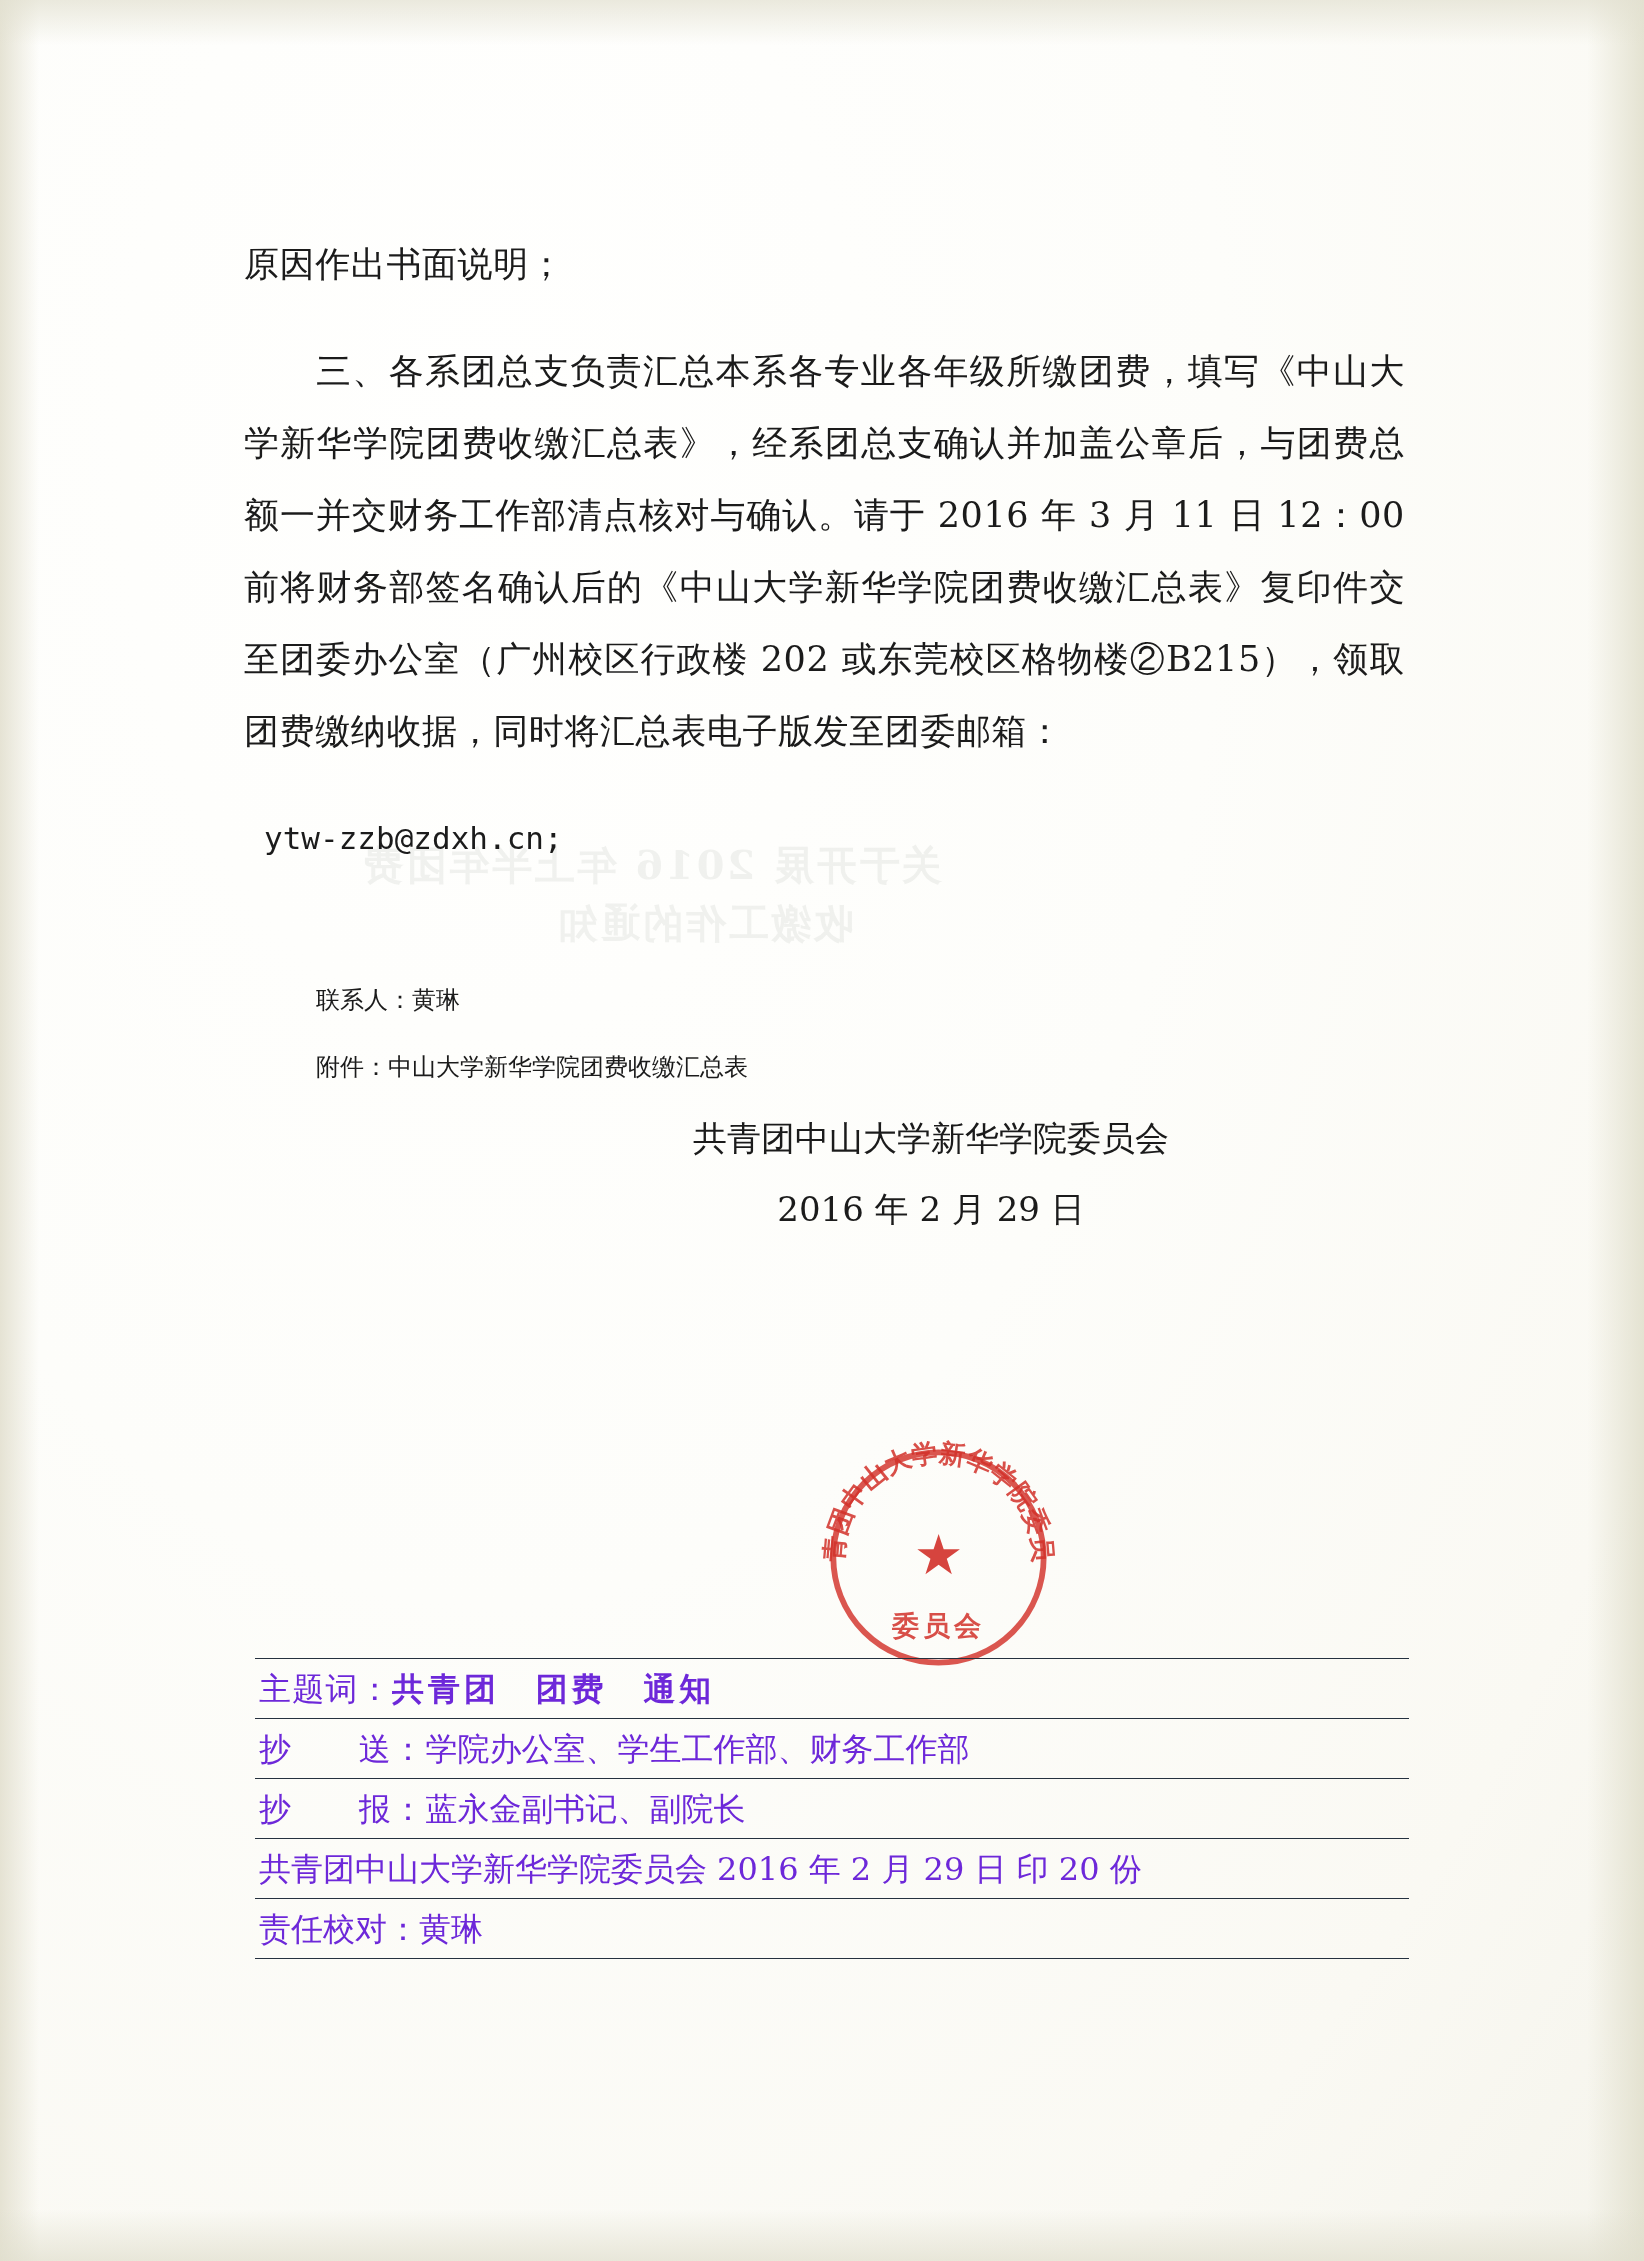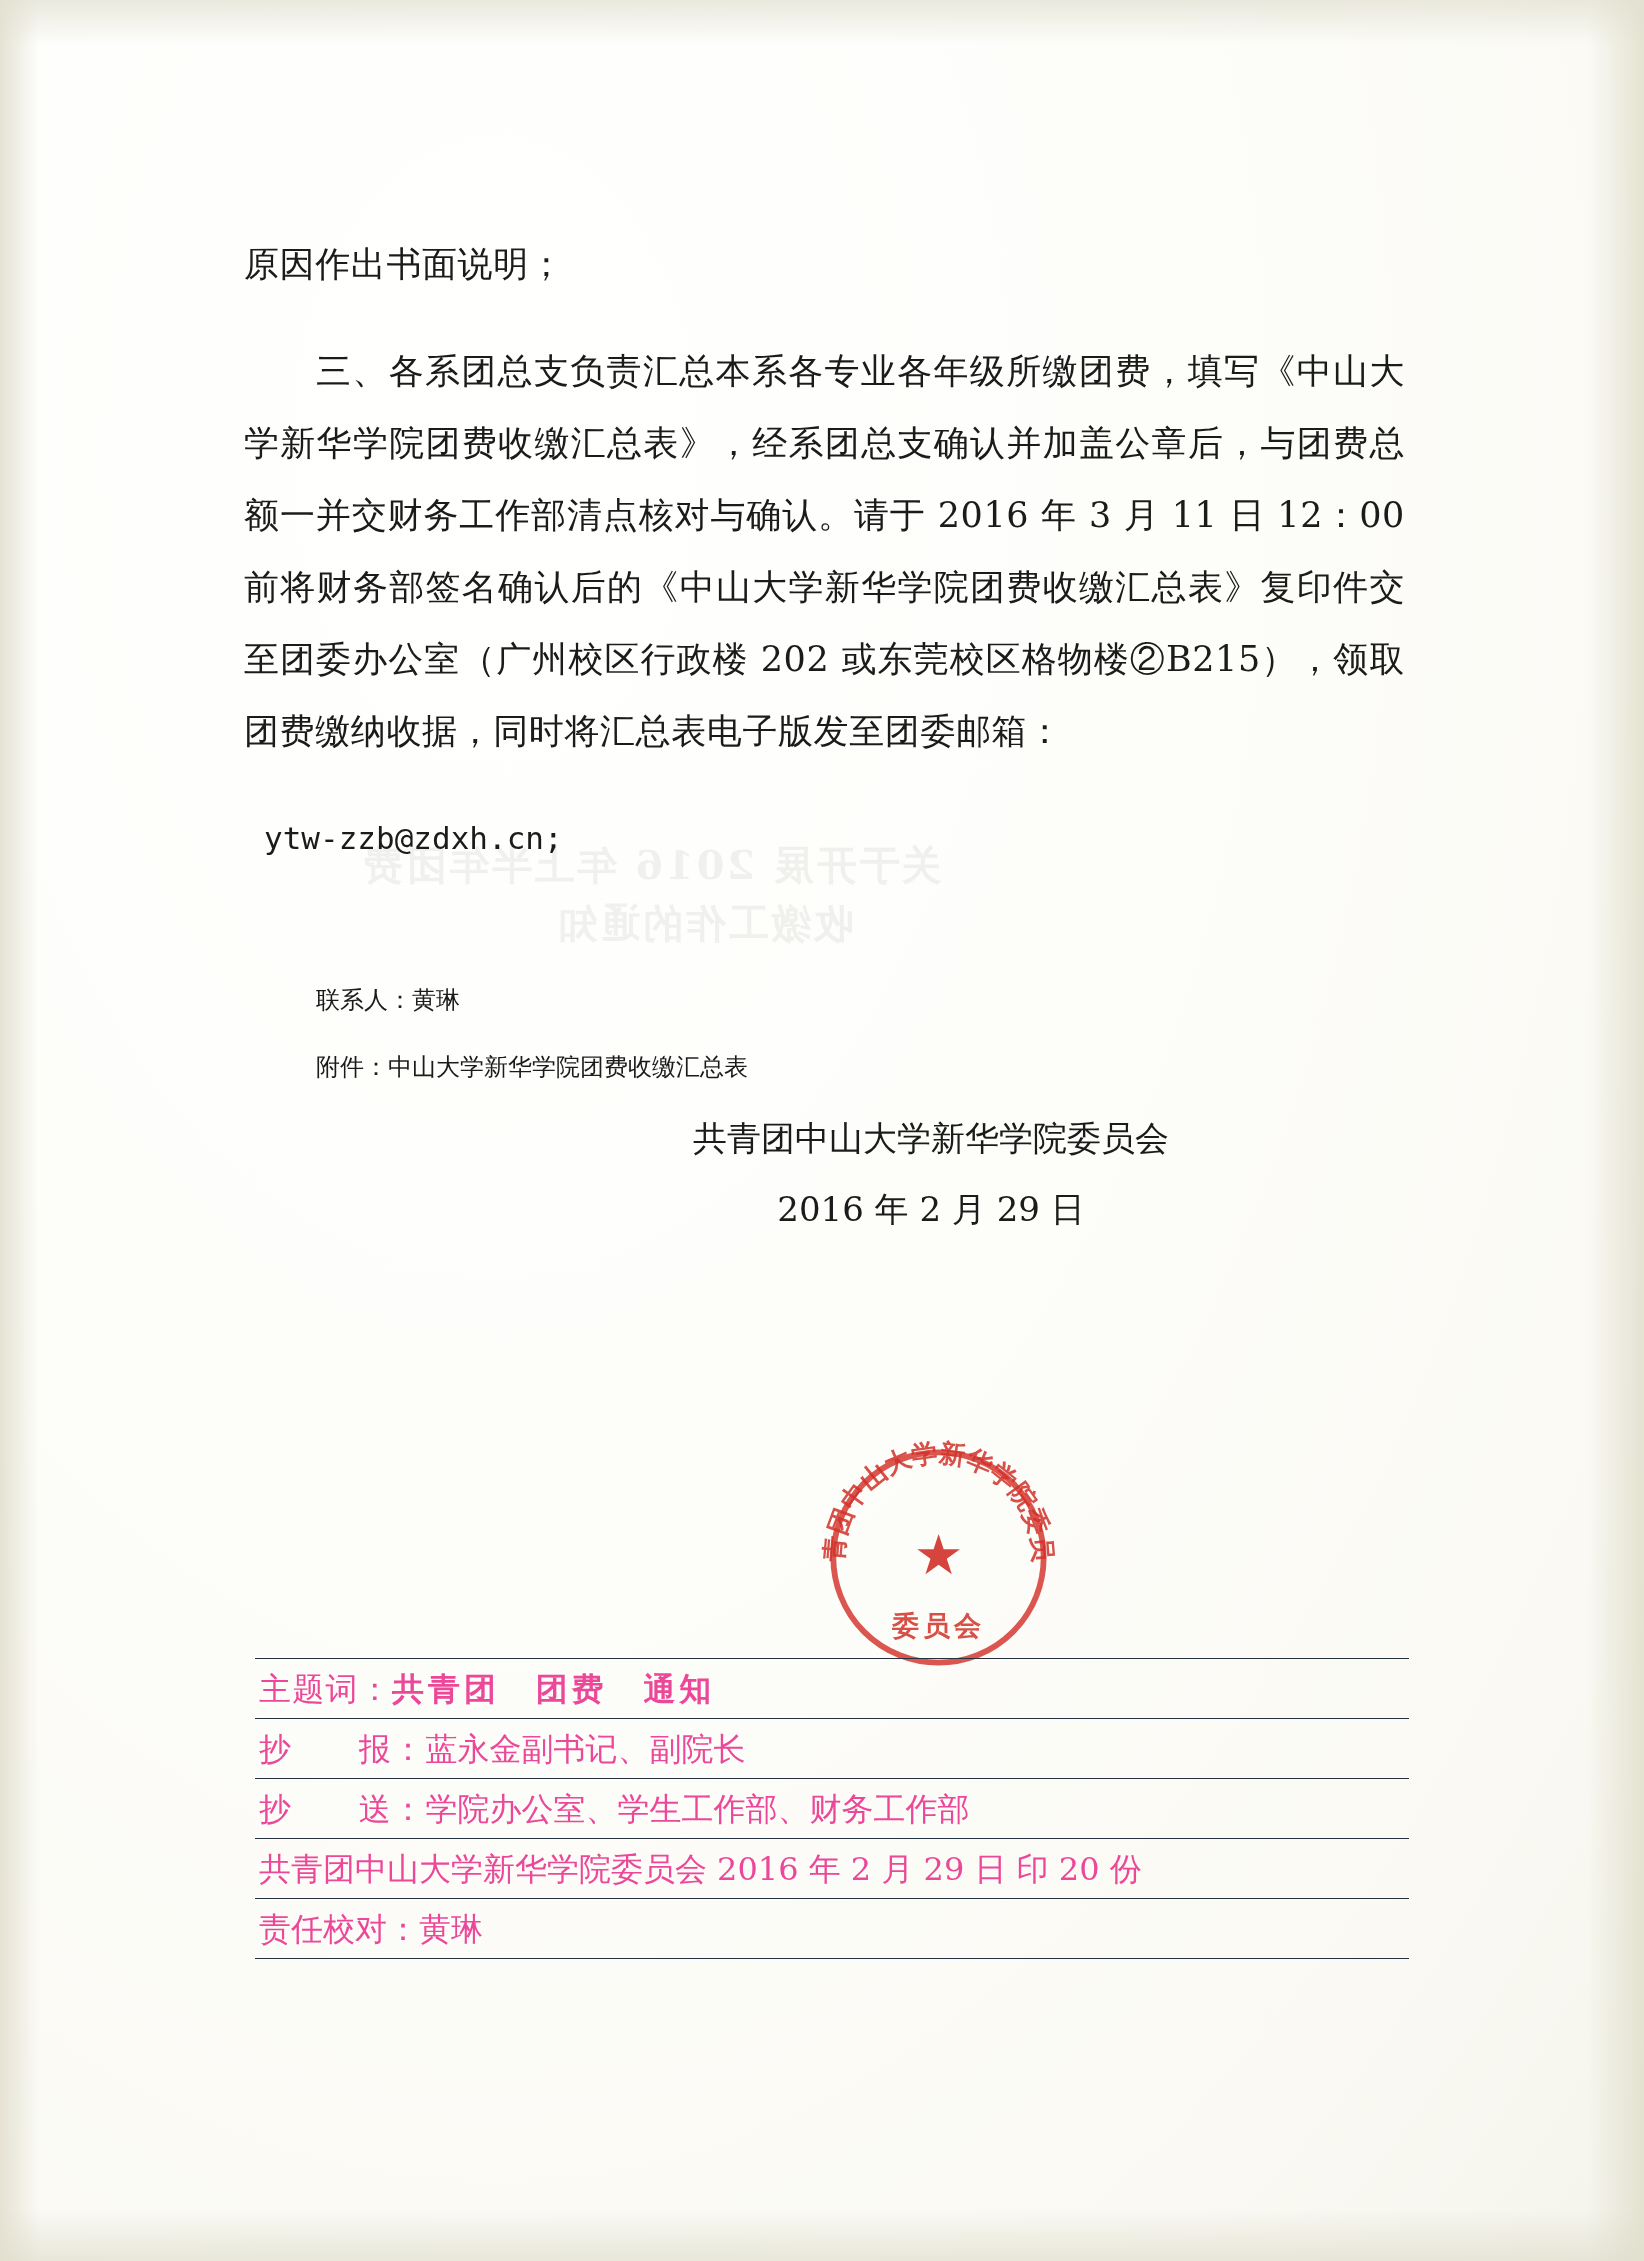--- a/index.html
+++ b/index.html
@@ -121,21 +121,21 @@
     position: absolute;
     left: 255px;
     top: 1658px;
     width: 1154px;
   }
   .frow {
     border-top: 1.9px solid #25313f;
     font-size: 32px;
     line-height: 1;
     padding: 14px 3.9px 13px 3.9px;
-    color: #ec4899;
+    color: #6d28d9;
     white-space: nowrap;
     font-family: "DejaVu Serif", serif;
   }
   .frow:last-child { border-bottom: 1.9px solid #25313f; }
   .flabel { letter-spacing: 1.3px; }
   .fbold { font-weight: bold; letter-spacing: 3.9px; }
   .fright { text-align: left; padding-right: 19.3px; }
 </style>
 </head>
 <body>
@@ -181,24 +181,24 @@
     <text x="210" y="235" text-anchor="middle" font-size="86" fill="#d2312a" opacity="0.9">★</text>
     <text x="210" y="330" text-anchor="middle" font-family="'DejaVu Serif', serif" font-size="42" font-weight="bold" fill="#d2312a" opacity="0.85" letter-spacing="6">委员会</text>
   </svg>
 </div>
 
 <div id="footer">
   <div class="frow">
     <span class="flabel">主题词：</span><span class="fbold">共青团　团费　通知</span>
   </div>
   <div class="frow">
+    <span class="flabel">抄　　送：</span><span>学院办公室、学生工作部、财务工作部</span>
+  </div>
+  <div class="frow">
     <span class="flabel">抄　　报：</span><span>蓝永金副书记、副院长</span>
-  </div>
-  <div class="frow">
-    <span class="flabel">抄　　送：</span><span>学院办公室、学生工作部、财务工作部</span>
   </div>
   <div class="frow">
     <span>共青团中山大学新华学院委员会 2016 年 2 月 29 日  印 20 份</span>
   </div>
   <div class="frow fright">
     <span>责任校对：黄琳</span>
   </div>
 </div>
 
 

